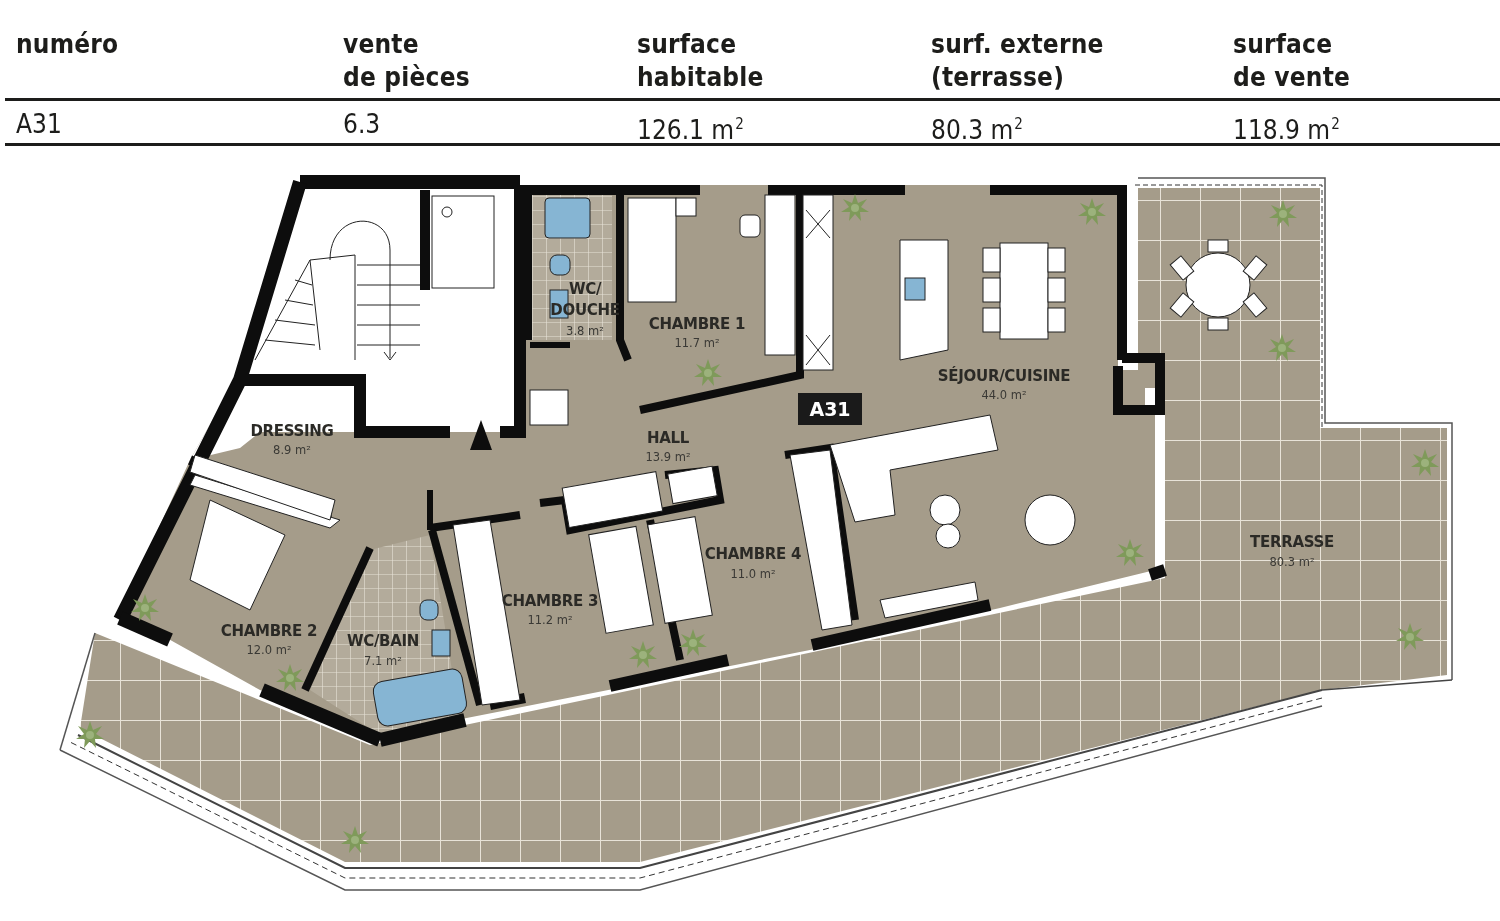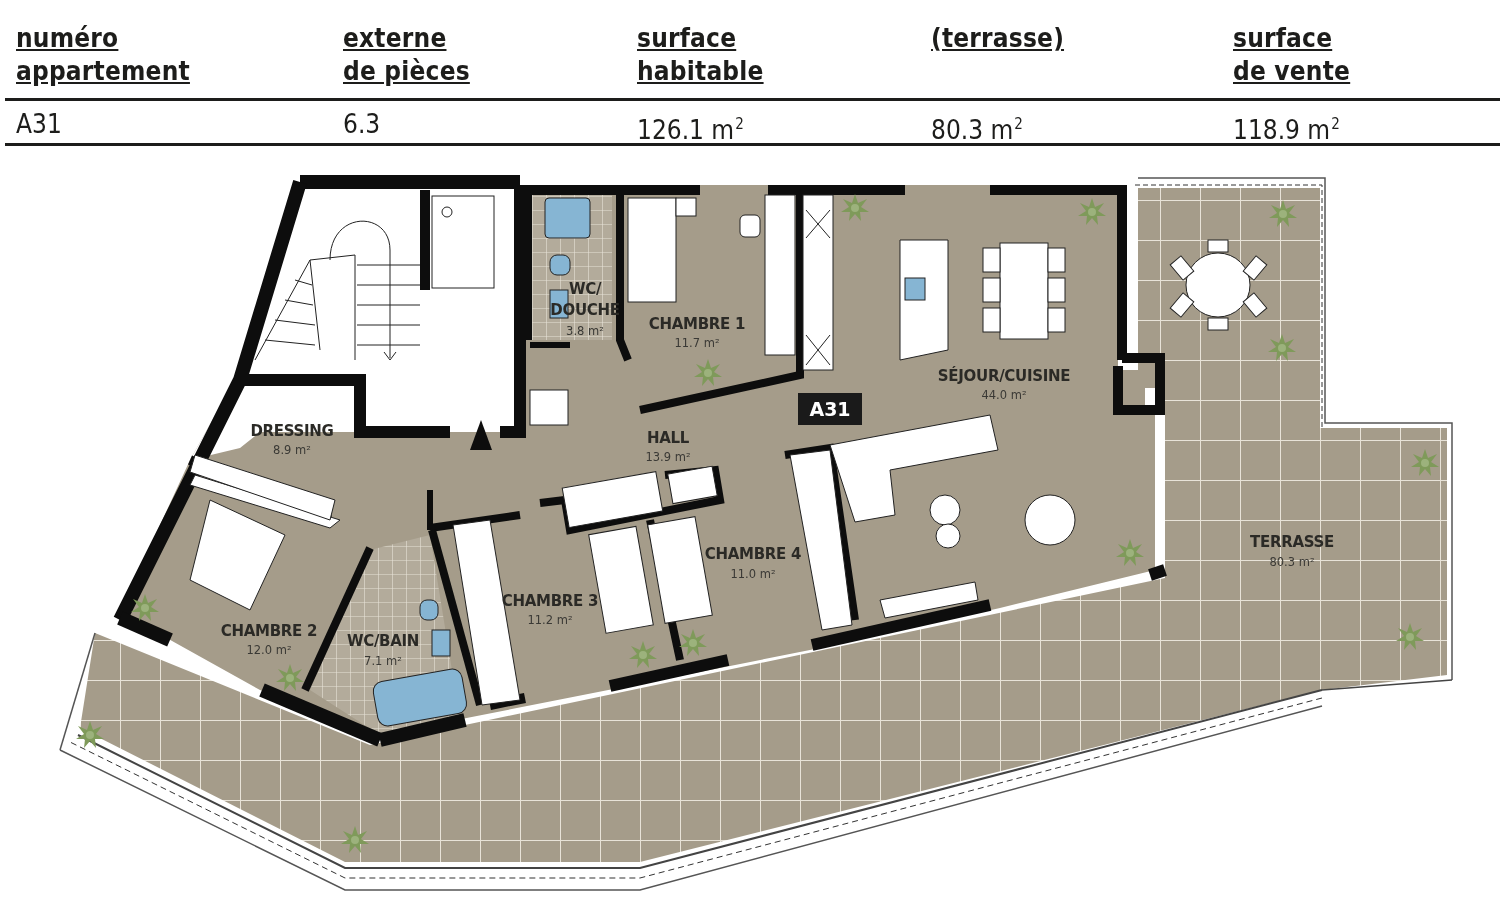--- a/index.html
+++ b/index.html
@@ -1,47 +1,47 @@
 <!DOCTYPE html>
 <html><head>
 <meta charset="utf-8">
 <style>
   html, body { margin:0; padding:0; background:#ffffff; }
   body { width:1500px; height:921px; position:relative; overflow:hidden; font-family:"DejaVu Sans Condensed","DejaVu Sans", sans-serif; color:#1d1d1b; }
   .spec-table { position:absolute; left:5px; top:0; width:1495px; }
   .hdr-row { position:absolute; top:22px; left:0; width:1495px; height:76px; }
-  .hdr-cell { position:absolute; top:0; font-weight:bold; font-size:26px; line-height:33px; letter-spacing:0.2px;text-decoration:underline; }
+  .hdr-cell { position:absolute; top:6px; font-weight:bold; font-size:26px; line-height:33px; letter-spacing:0.2px; }
   .rule { position:absolute; left:0; width:1495px; background:#1d1d1b; }
   .rule.top { top:98px; height:3px; }
   .rule.bot { top:143px; height:3px; }
   .val-row { position:absolute; top:106px; left:0; width:1495px; height:36px; }
   .val-cell { position:absolute; top:0; font-size:26px; line-height:36px; }
   .val-cell sup { font-size:15px; vertical-align:10px; margin-left:1px; }
   .plan { position:absolute; left:0; top:160px; }
   .room-label { font-family:"DejaVu Sans", sans-serif; font-weight:bold; fill:#2b2a26; font-size:15px; letter-spacing:-0.3px; }
   .room-area { font-family:"DejaVu Sans", sans-serif; fill:#3a3935; font-size:11.5px; }
 </style>
 </head>
 <body>
 
 <div class="spec-table">
   <div class="hdr-row">
     <div class="hdr-cell" style="left:11px">
       <div>numéro</div>
-      <div>appartement</div>
     </div>
     <div class="hdr-cell" style="left:338px">
-      <div>externe</div>
+      <div>vente</div>
       <div>de pièces</div>
     </div>
     <div class="hdr-cell" style="left:632px">
       <div>surface</div>
       <div>habitable</div>
     </div>
     <div class="hdr-cell" style="left:926px">
+      <div>surf. externe</div>
       <div>(terrasse)</div>
     </div>
     <div class="hdr-cell" style="left:1228px">
       <div>surface</div>
       <div>de vente</div>
     </div>
   </div>
   <div class="rule top"></div>
   <div class="val-row">
     <div class="val-cell" style="left:11px">A31</div>

